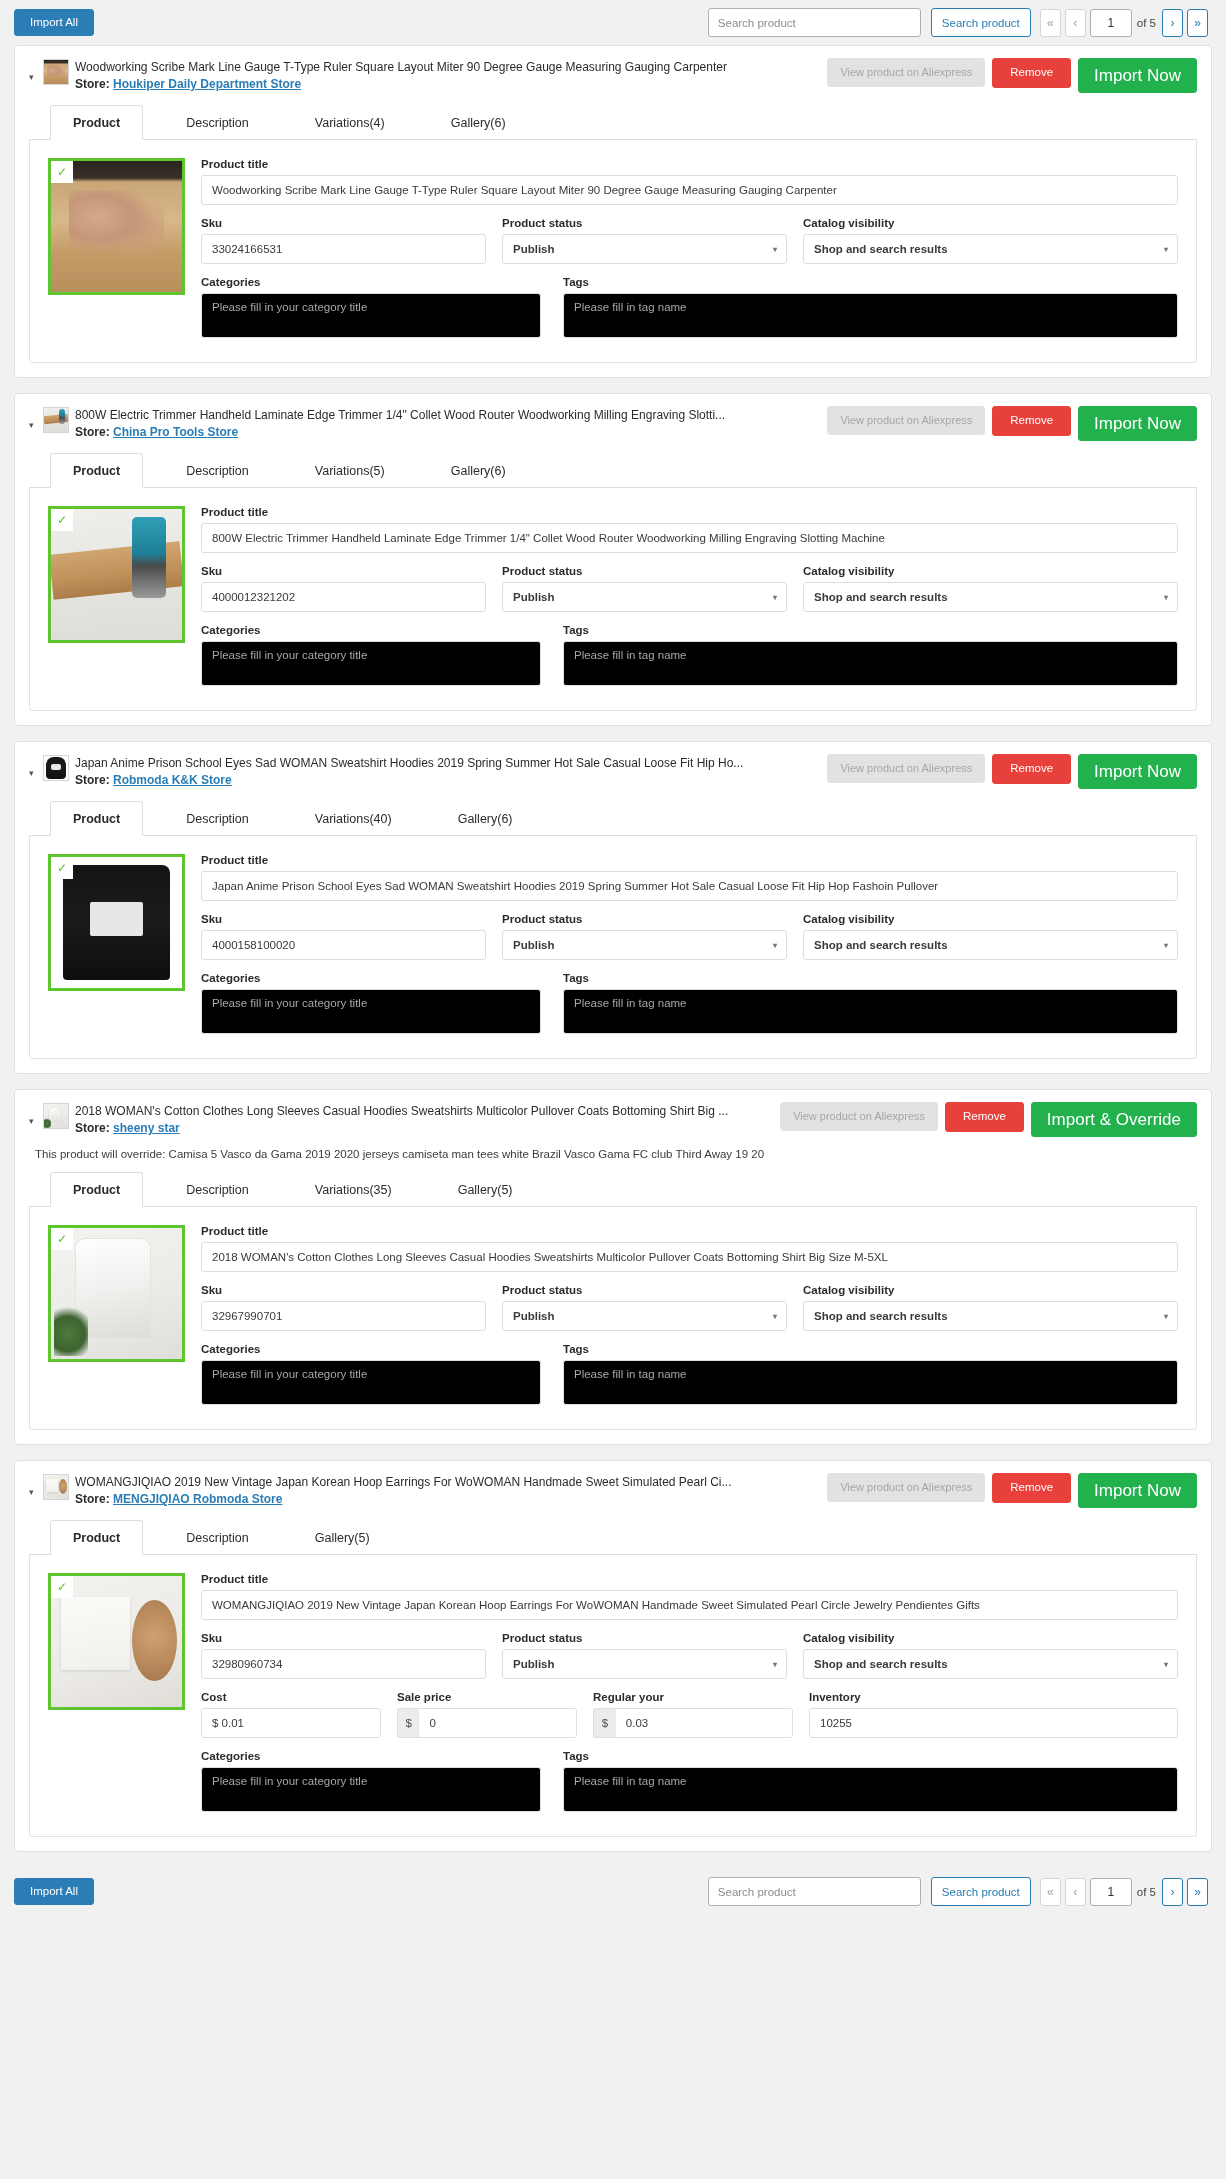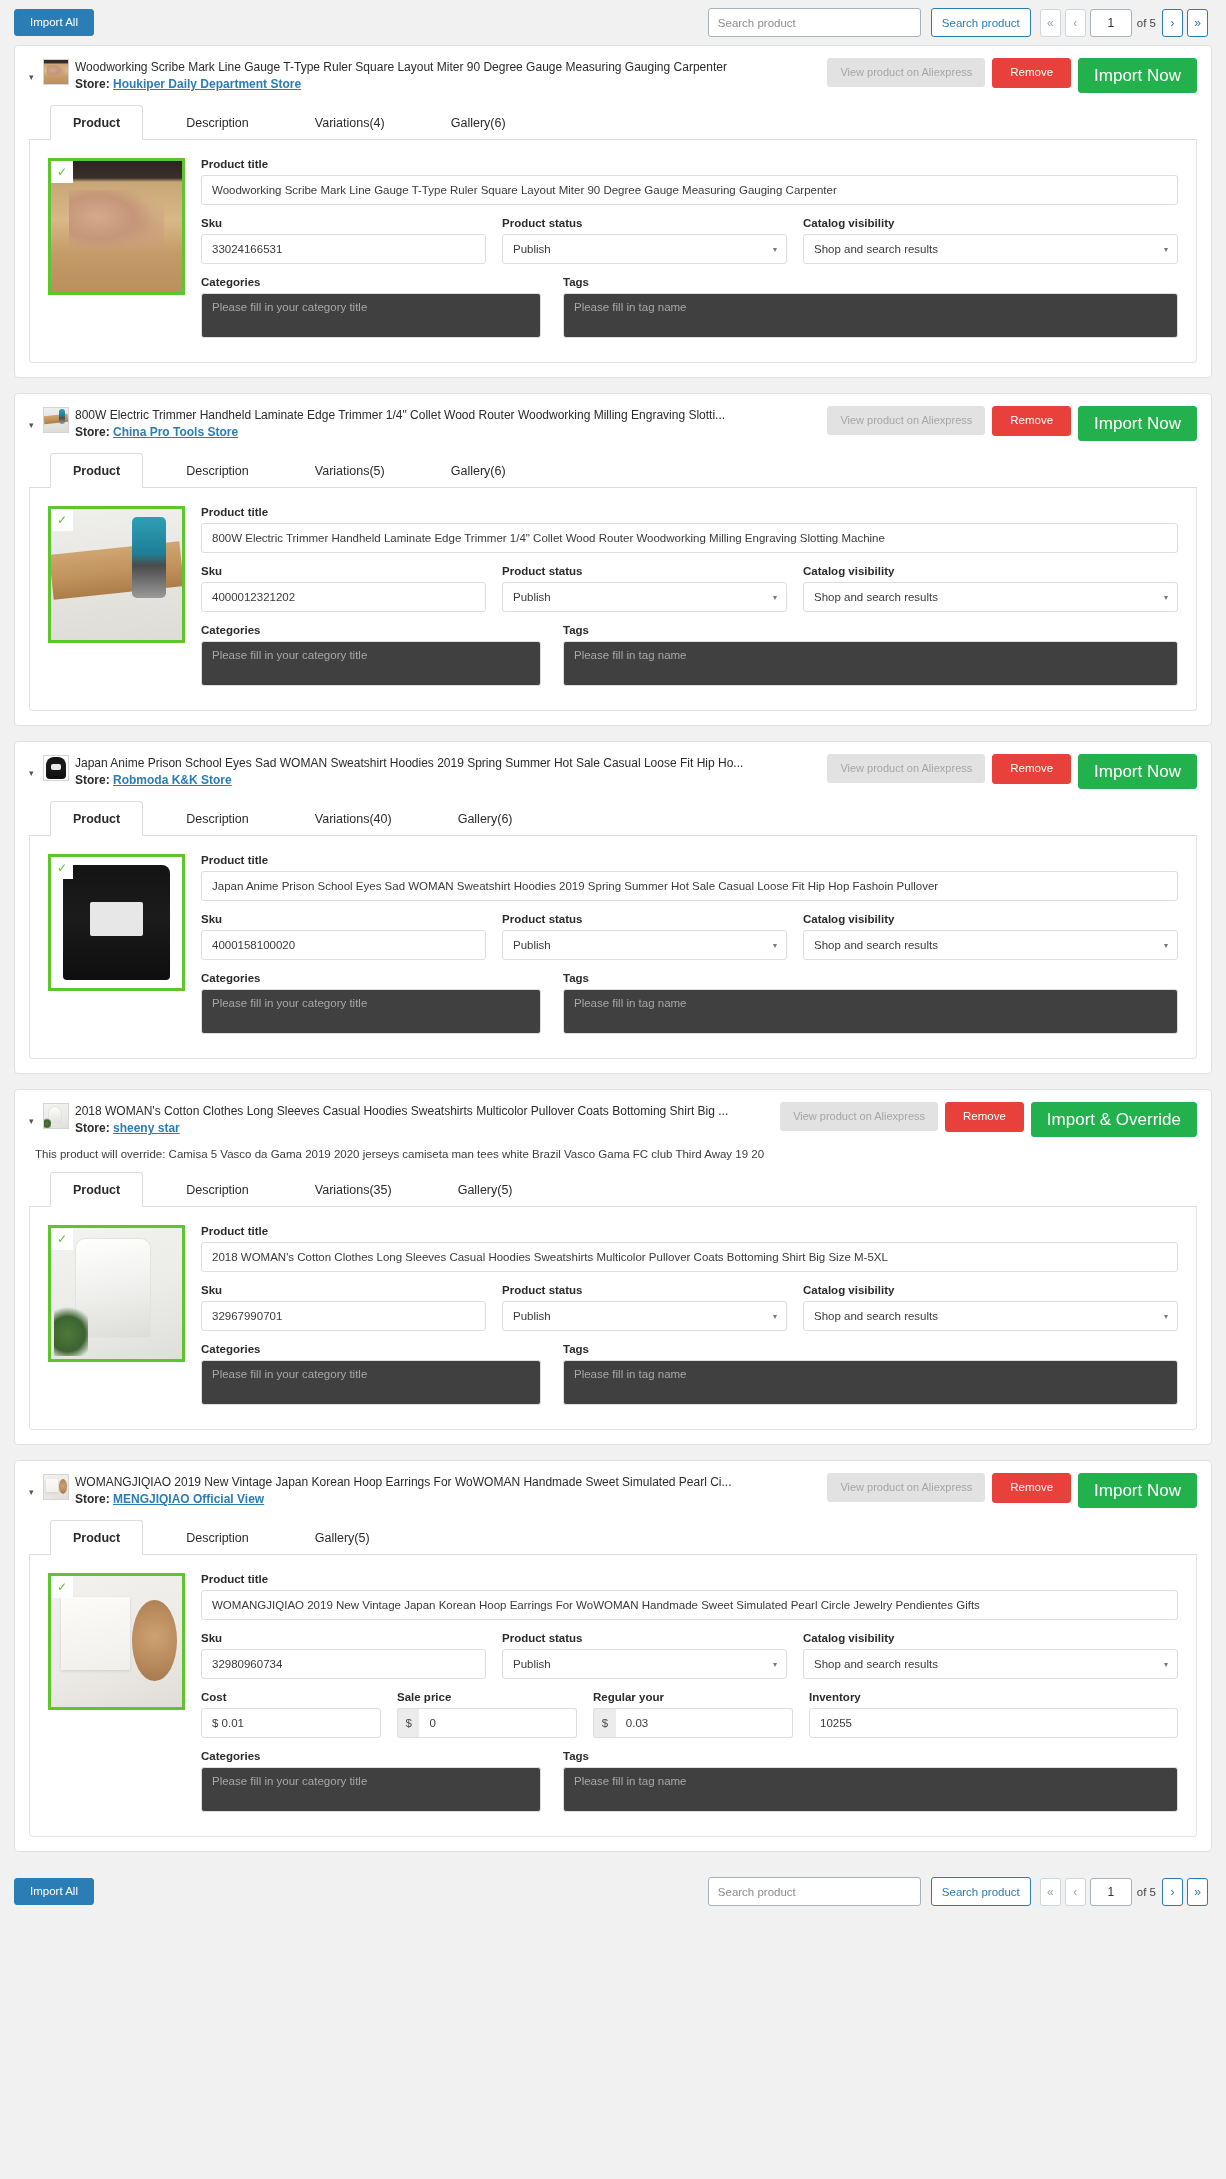--- a/index.html
+++ b/index.html
@@ -264,34 +264,35 @@
     border-radius: 3px;
     background: #fff;
     padding: 4px 22px 4px 10px;
     font-size: 11.5px;
     color: #3a3a3a;
     font-family: "Liberation Sans", sans-serif;
     position: relative;
     display: flex;
     align-items: center;
     cursor: pointer;
+    font-weight: bold;
   }
   .sel .caret-dn {
     position: absolute;
     right: 9px; top: 50%;
     transform: translateY(-50%);
     font-size: 8px;
     color: #777;
   }
   .textarea-box {
     width: 100%;
     height: 45px;
     border: 1px solid #dedede;
     border-radius: 3px;
-    background: #404040;
+    background: #000000;
     padding: 7px 10px;
     font-size: 11.5px;
     color: #a7a7a7;
     font-family: "Liberation Sans", sans-serif;
     resize: none;
     outline: none;
   }
   .textarea-box::placeholder { color: #a7a7a7; }
 
   
@@ -728,21 +729,21 @@
     </div>
     <div class="card">
     <div class="card-head">
       <div class="caret">▾</div>
       <div class="head-thumb">
           <span class="ph ph-pearl"></span>
         </div>
       <div class="head-info">
         <div class="head-title">WOMANGJIQIAO 2019 New Vintage Japan Korean Hoop Earrings For WoWOMAN Handmade Sweet Simulated Pearl Ci...</div>
         <div class="head-store">Store:
-          <a href="#">MENGJIQIAO Official View</a>
+          <a href="#">MENGJIQIAO Robmoda Store</a>
         </div>
       </div>
       <div class="head-actions">
         <button class="btn-view">View product on Aliexpress</button>
         <button class="btn-remove">Remove</button>
         <button class="btn-import">Import Now</button>
       </div>
     </div>
 
     <div class="tabs">

